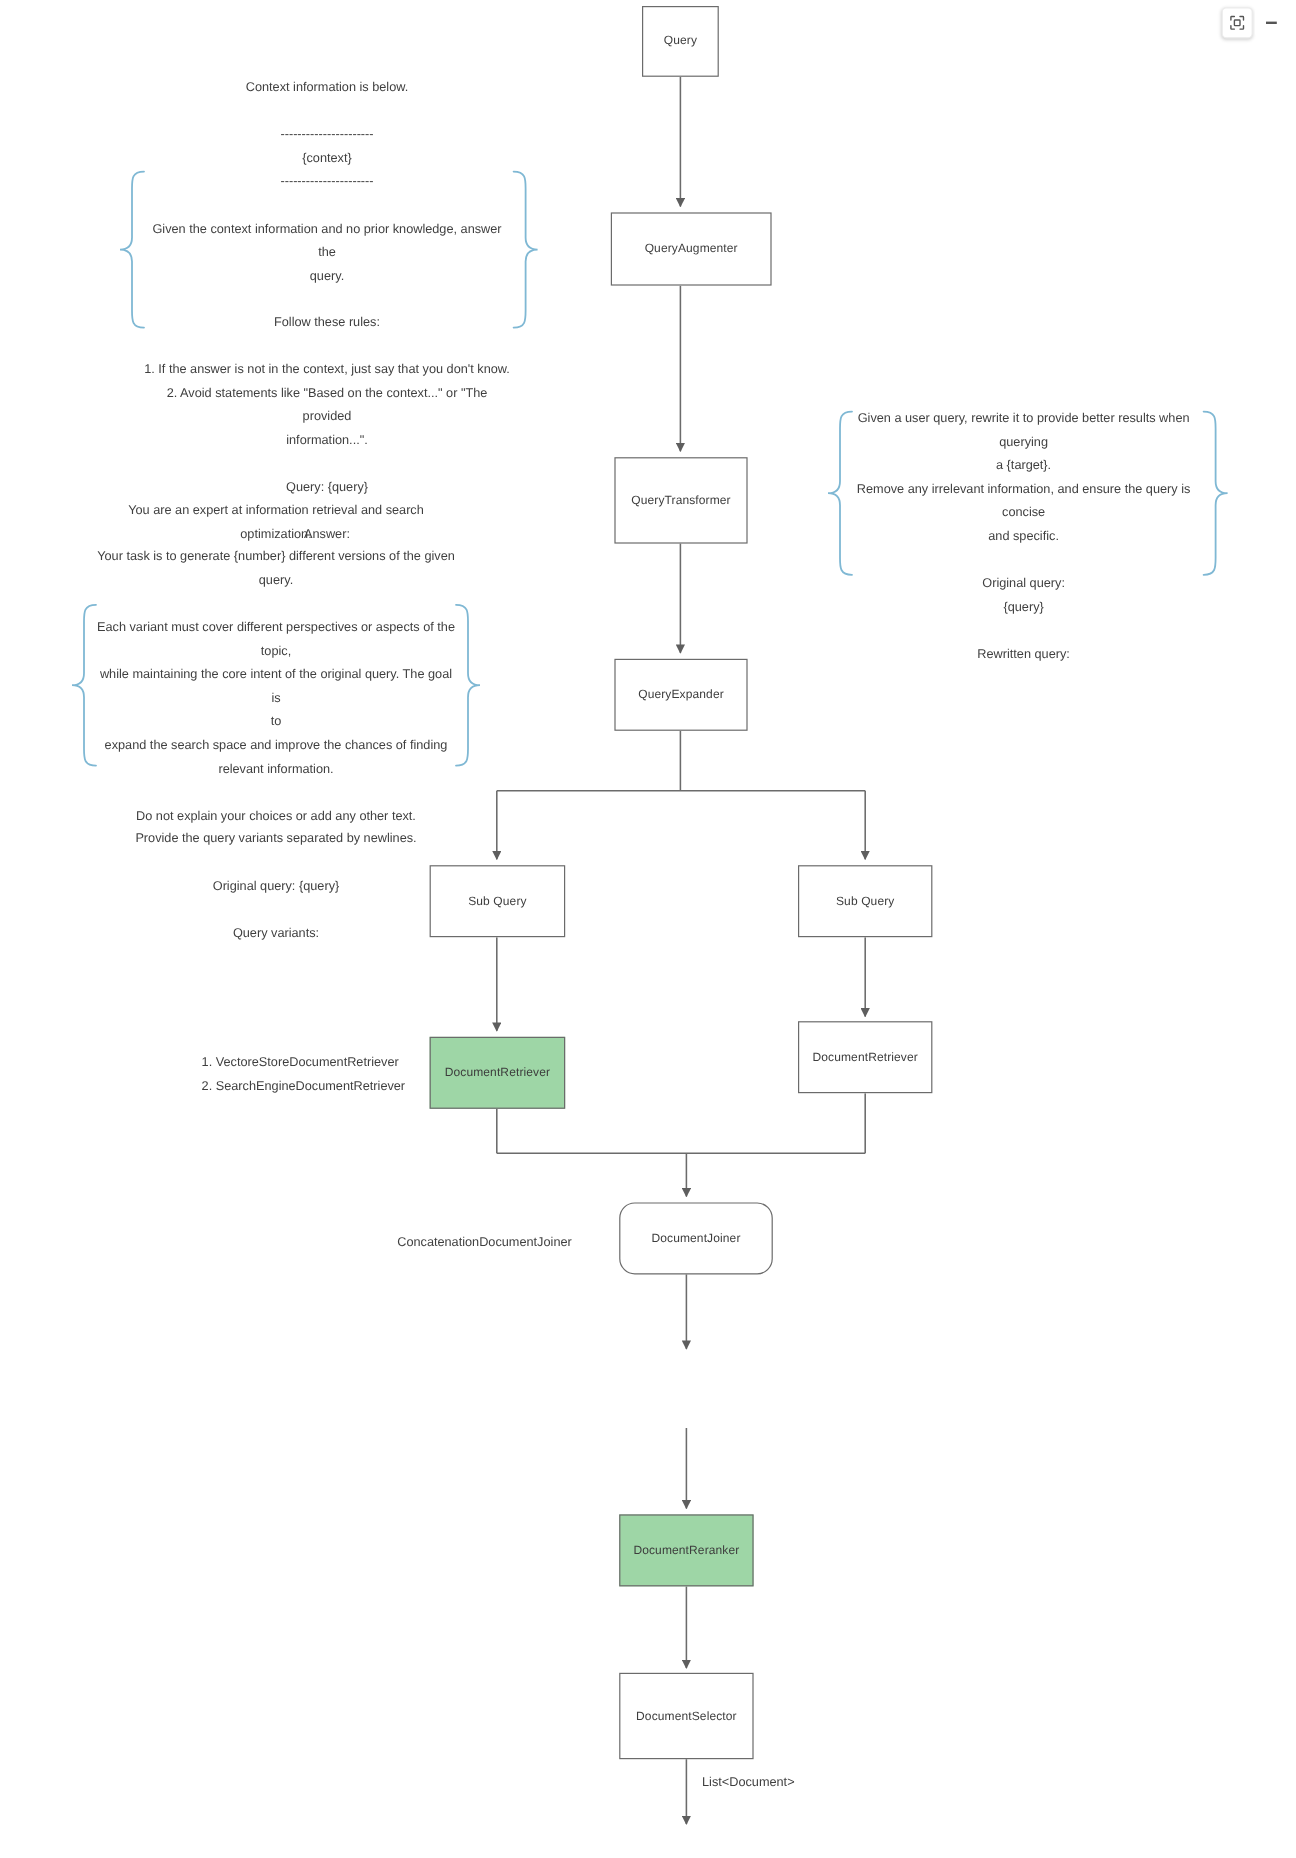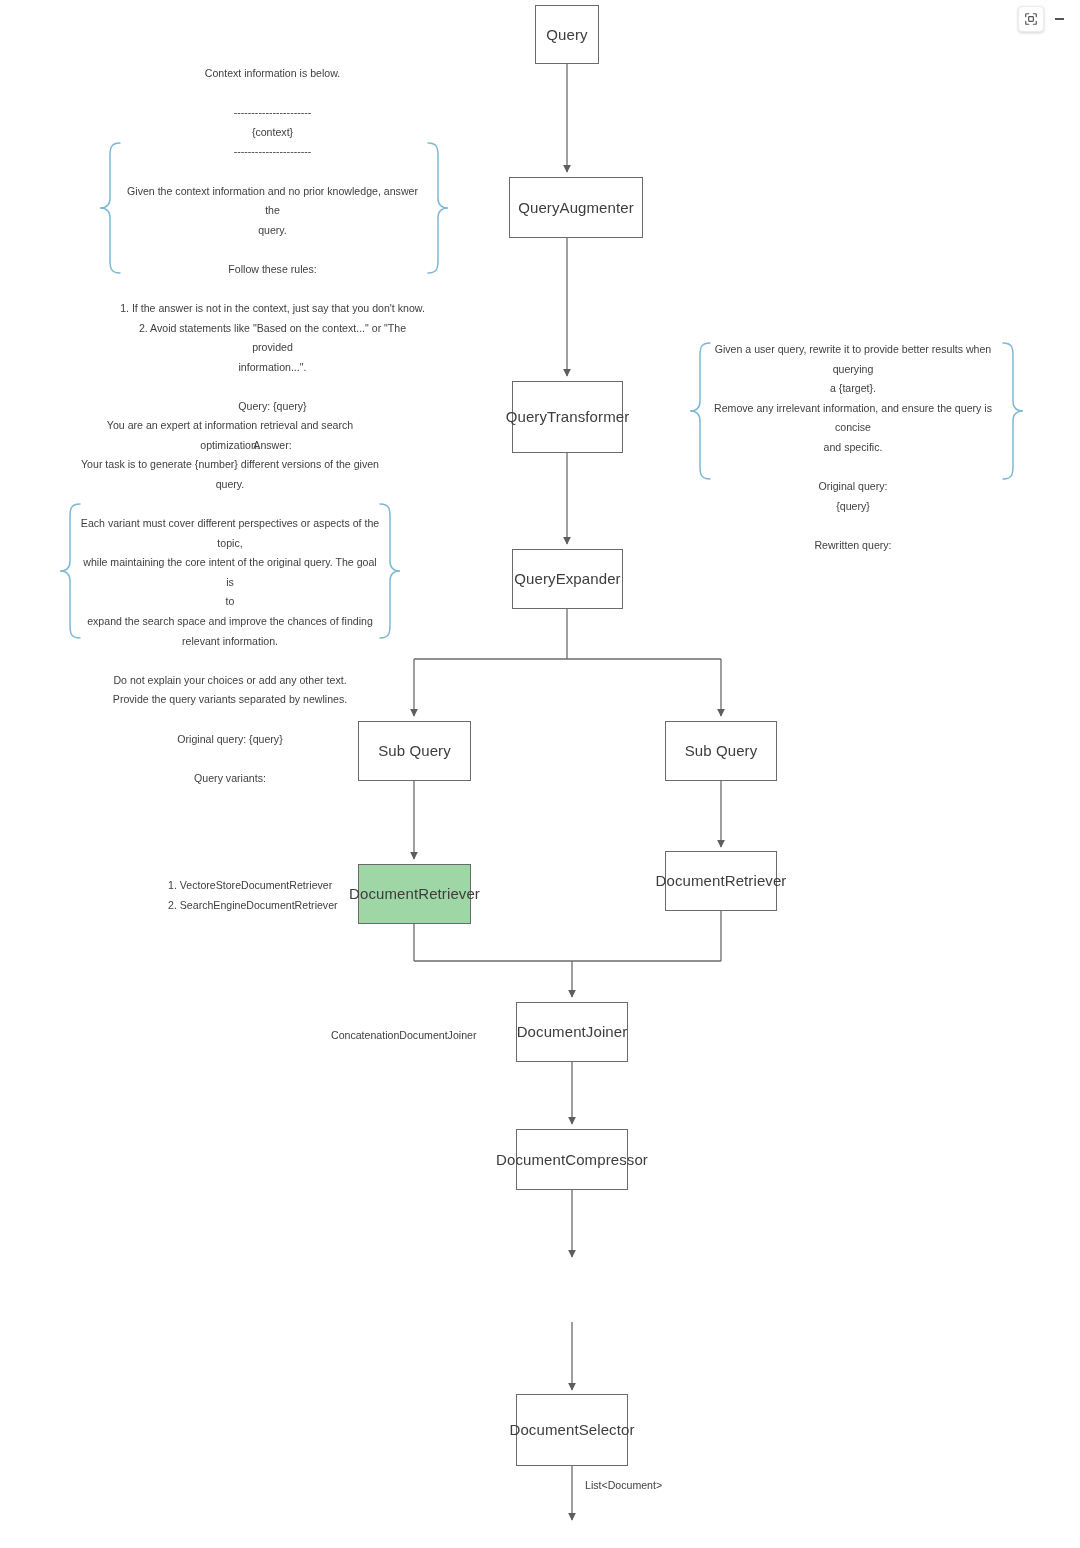--- a/index.html
+++ b/index.html
@@ -24,21 +24,21 @@
   }
 
   .node {
     position: absolute;
     border: 1.4px solid #6b6b6b;
     background: #ffffff;
     display: flex;
     align-items: center;
     justify-content: center;
     text-align: center;
-    font-size: 15px;
+    font-size: 10px;
     color: #3d3d3d;
     letter-spacing: .1px;
     line-height: 1.3;
     z-index: 3;
   }
   .node.green { background: #9ed6a6; border-color: #6b6b6b; }
 
   .annot {
     position: absolute;
     font-size: 10.6px;
@@ -242,28 +242,28 @@
   </div>
 
   <div class="node green" style="left:358px; top:864px; width:113px; height:60px;">
     <span>DocumentRetriever</span>
   </div>
 
   <div class="node" style="left:665px; top:851px; width:112px; height:60px;">
     <span>DocumentRetriever</span>
   </div>
 
-  <div class="node" style="left:516px; top:1002px; width:112px; height:60px;">
+  <div class="node" style="left:516px; top:1002px; width:128px; height:60px;border-radius:13px;">
     <span>DocumentJoiner</span>
   </div>
 
-  <div class="node" style="left:516px; top:1129px; width:112px; height:61px;">
-    <span>DocumentCompressor</span>
-  </div>
-
+
+  <div class="node green" style="left:516px; top:1262px; width:112px; height:60px;">
+    <span>DocumentReranker</span>
+  </div>
 
   <div class="node" style="left:516px; top:1394px; width:112px; height:72px;">
     <span>DocumentSelector</span>
   </div>
 
   <div class="edge-label" style="left:585px; top:1479px;">List&lt;Document&gt;</div>
 
   <div class="toolbar">
     <div class="tb-btn card">
       <svg width="14" height="14" viewBox="0 0 24 24" fill="none" stroke="#555" stroke-width="2" stroke-linecap="round" stroke-linejoin="round">

